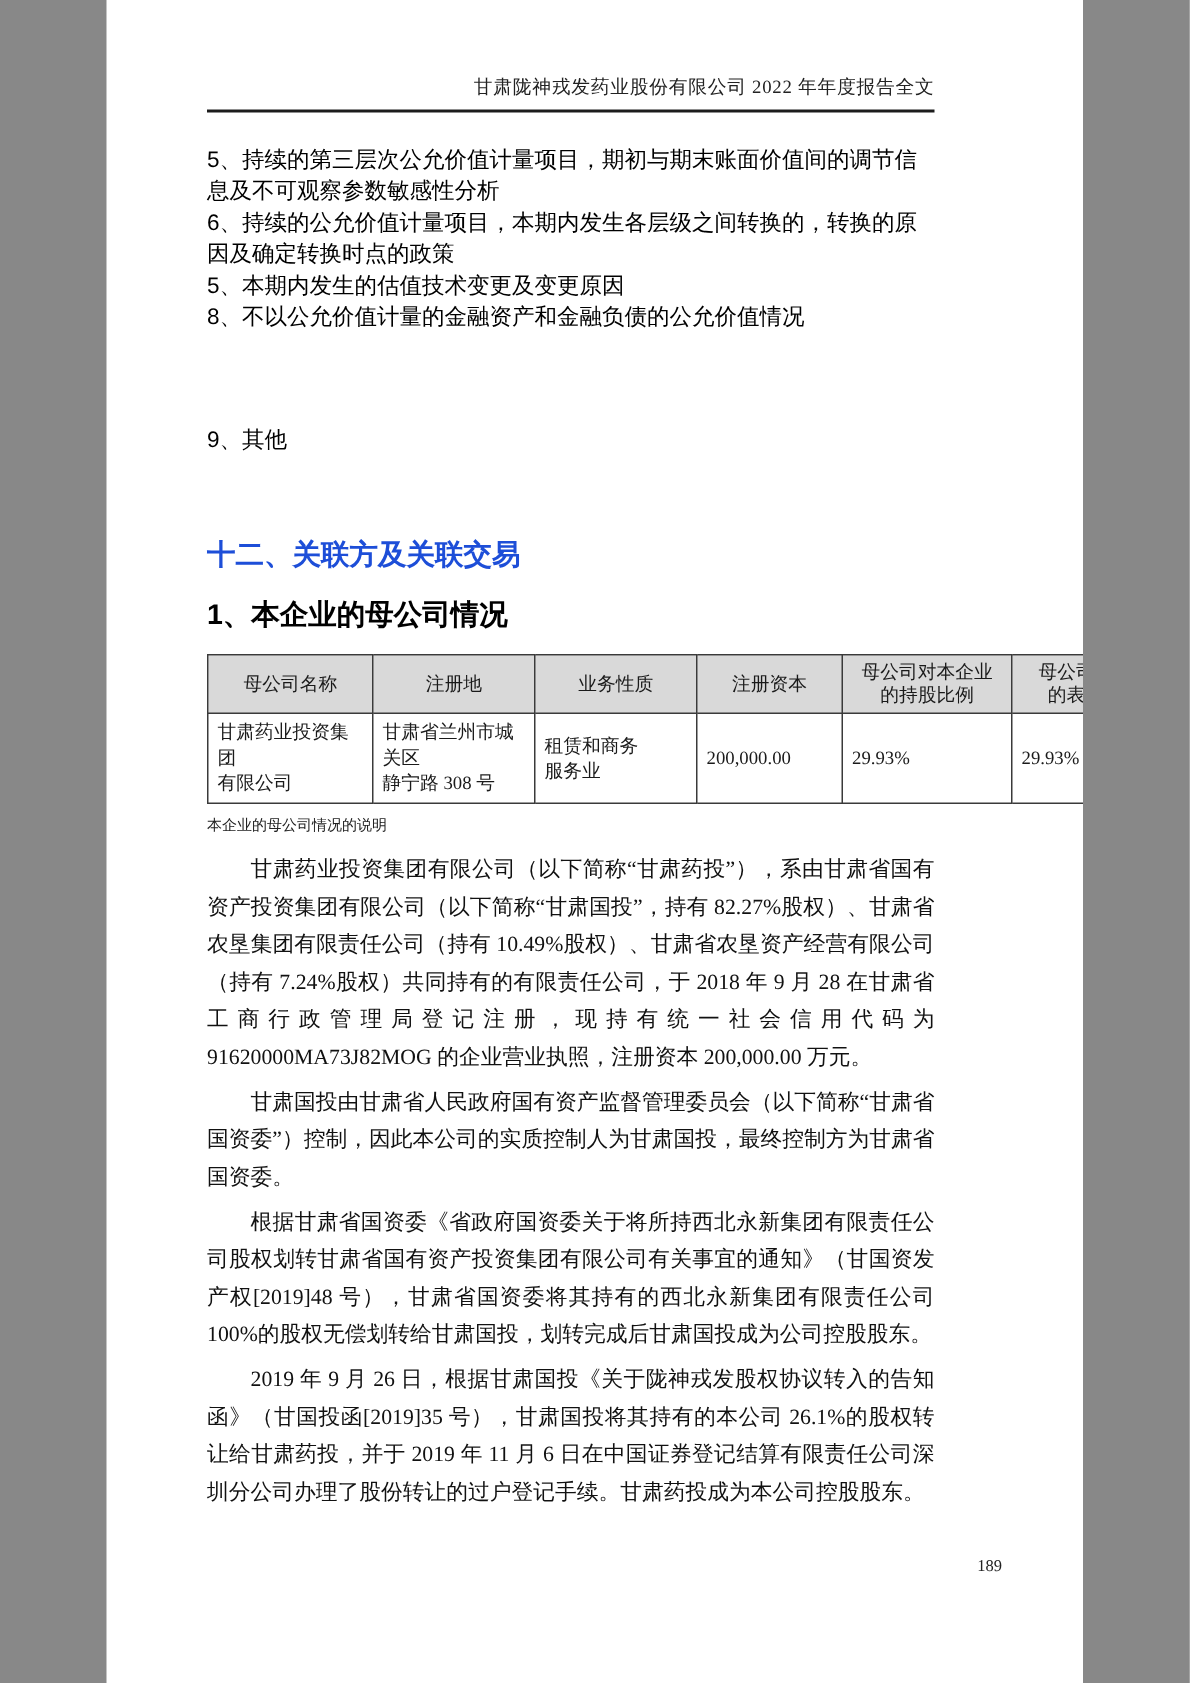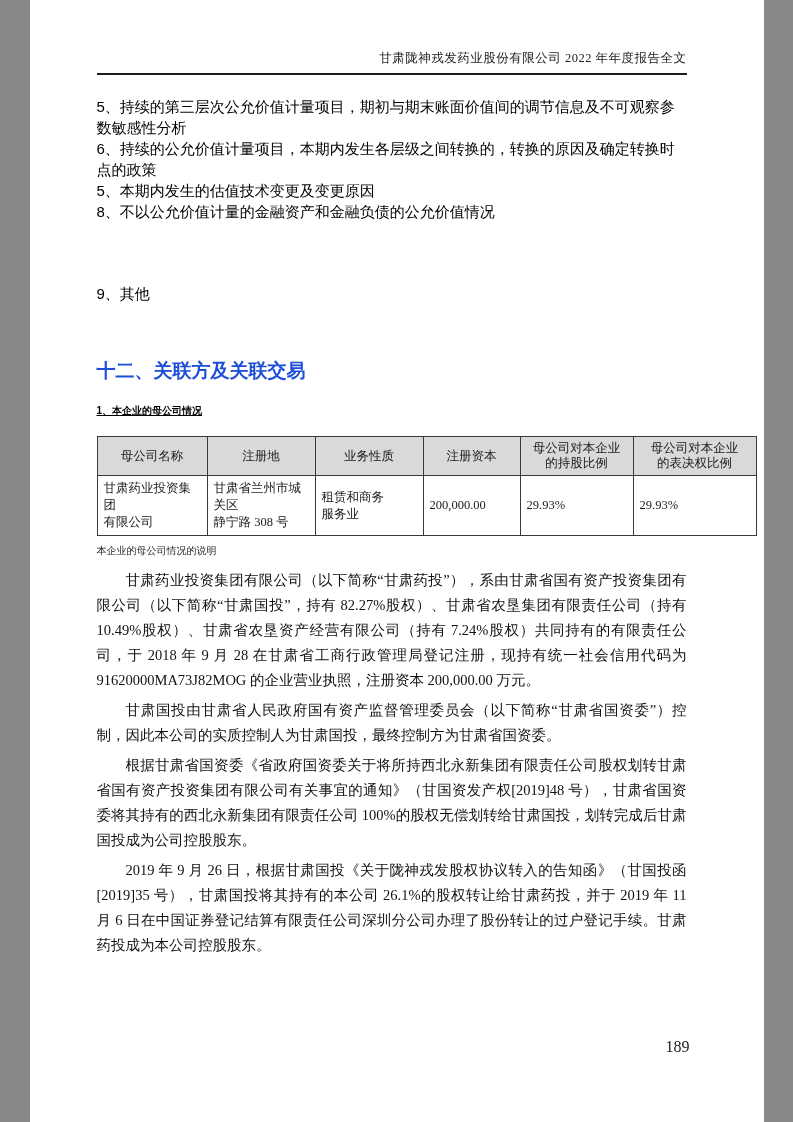--- a/index.html
+++ b/index.html
@@ -1,22 +1,22 @@
 <!DOCTYPE html>
 <html lang="zh"><head>
 <meta charset="utf-8">
 <style>
   html,body { margin:0; padding:0; background:#888; }
   .page {
     position:relative;
-    width:734px; height:1122px;
+    width:651px; height:1122px;
     margin:0 auto;
     background:#ffffff;
     box-sizing:border-box;
-    padding:50px 77px 0 67px;
+    padding:50px 99px 0 67px;
     font-family:"Liberation Serif", serif;
     color:#141414;
     overflow:hidden;
   }
   .page-header {
     text-align:right;
     font-size:12.5px;
     letter-spacing:0.5px;
     padding-bottom:6px;
     border-bottom:2px solid #1c1c1c;
@@ -37,24 +37,23 @@
     font-family:"Liberation Sans", sans-serif;
     font-weight:bold;
     font-size:19px;
     line-height:26px;
     color:#1d4ed8;
   }
   .subsection-title {
     margin:17px 0 0 0;
     font-family:"Liberation Sans", sans-serif;
     font-weight:bold;
-    font-size:10px;
+    font-size:19px;
     line-height:20px;
     color:#000;
-    text-decoration:underline;
   }
   table.parent-table {
     margin-top:15px;
     width:659px;
     border-collapse:collapse;
     table-layout:fixed;
     font-size:12.5px;
     color:#1a1a1a;
   }
   table.parent-table th, table.parent-table td {
@@ -92,22 +91,22 @@
     font-size:14.5px;
     line-height:25px;
     text-align:justify;
     text-indent:29px;
     color:#111;
   }
   .body-p + .body-p { margin-top:5px; }
   .page-number {
     position:absolute;
     top:1038px;
-    right:74px;
-    font-size:16px;
+    right:54px;
+    font-size:11px;
     color:#222;
   }
 </style>
 </head>
 <body>
 
 <div class="page">
 
   <div class="page-header">
     <span>甘肃陇神戎发药业股份有限公司 2022 年年度报告全文</span>

